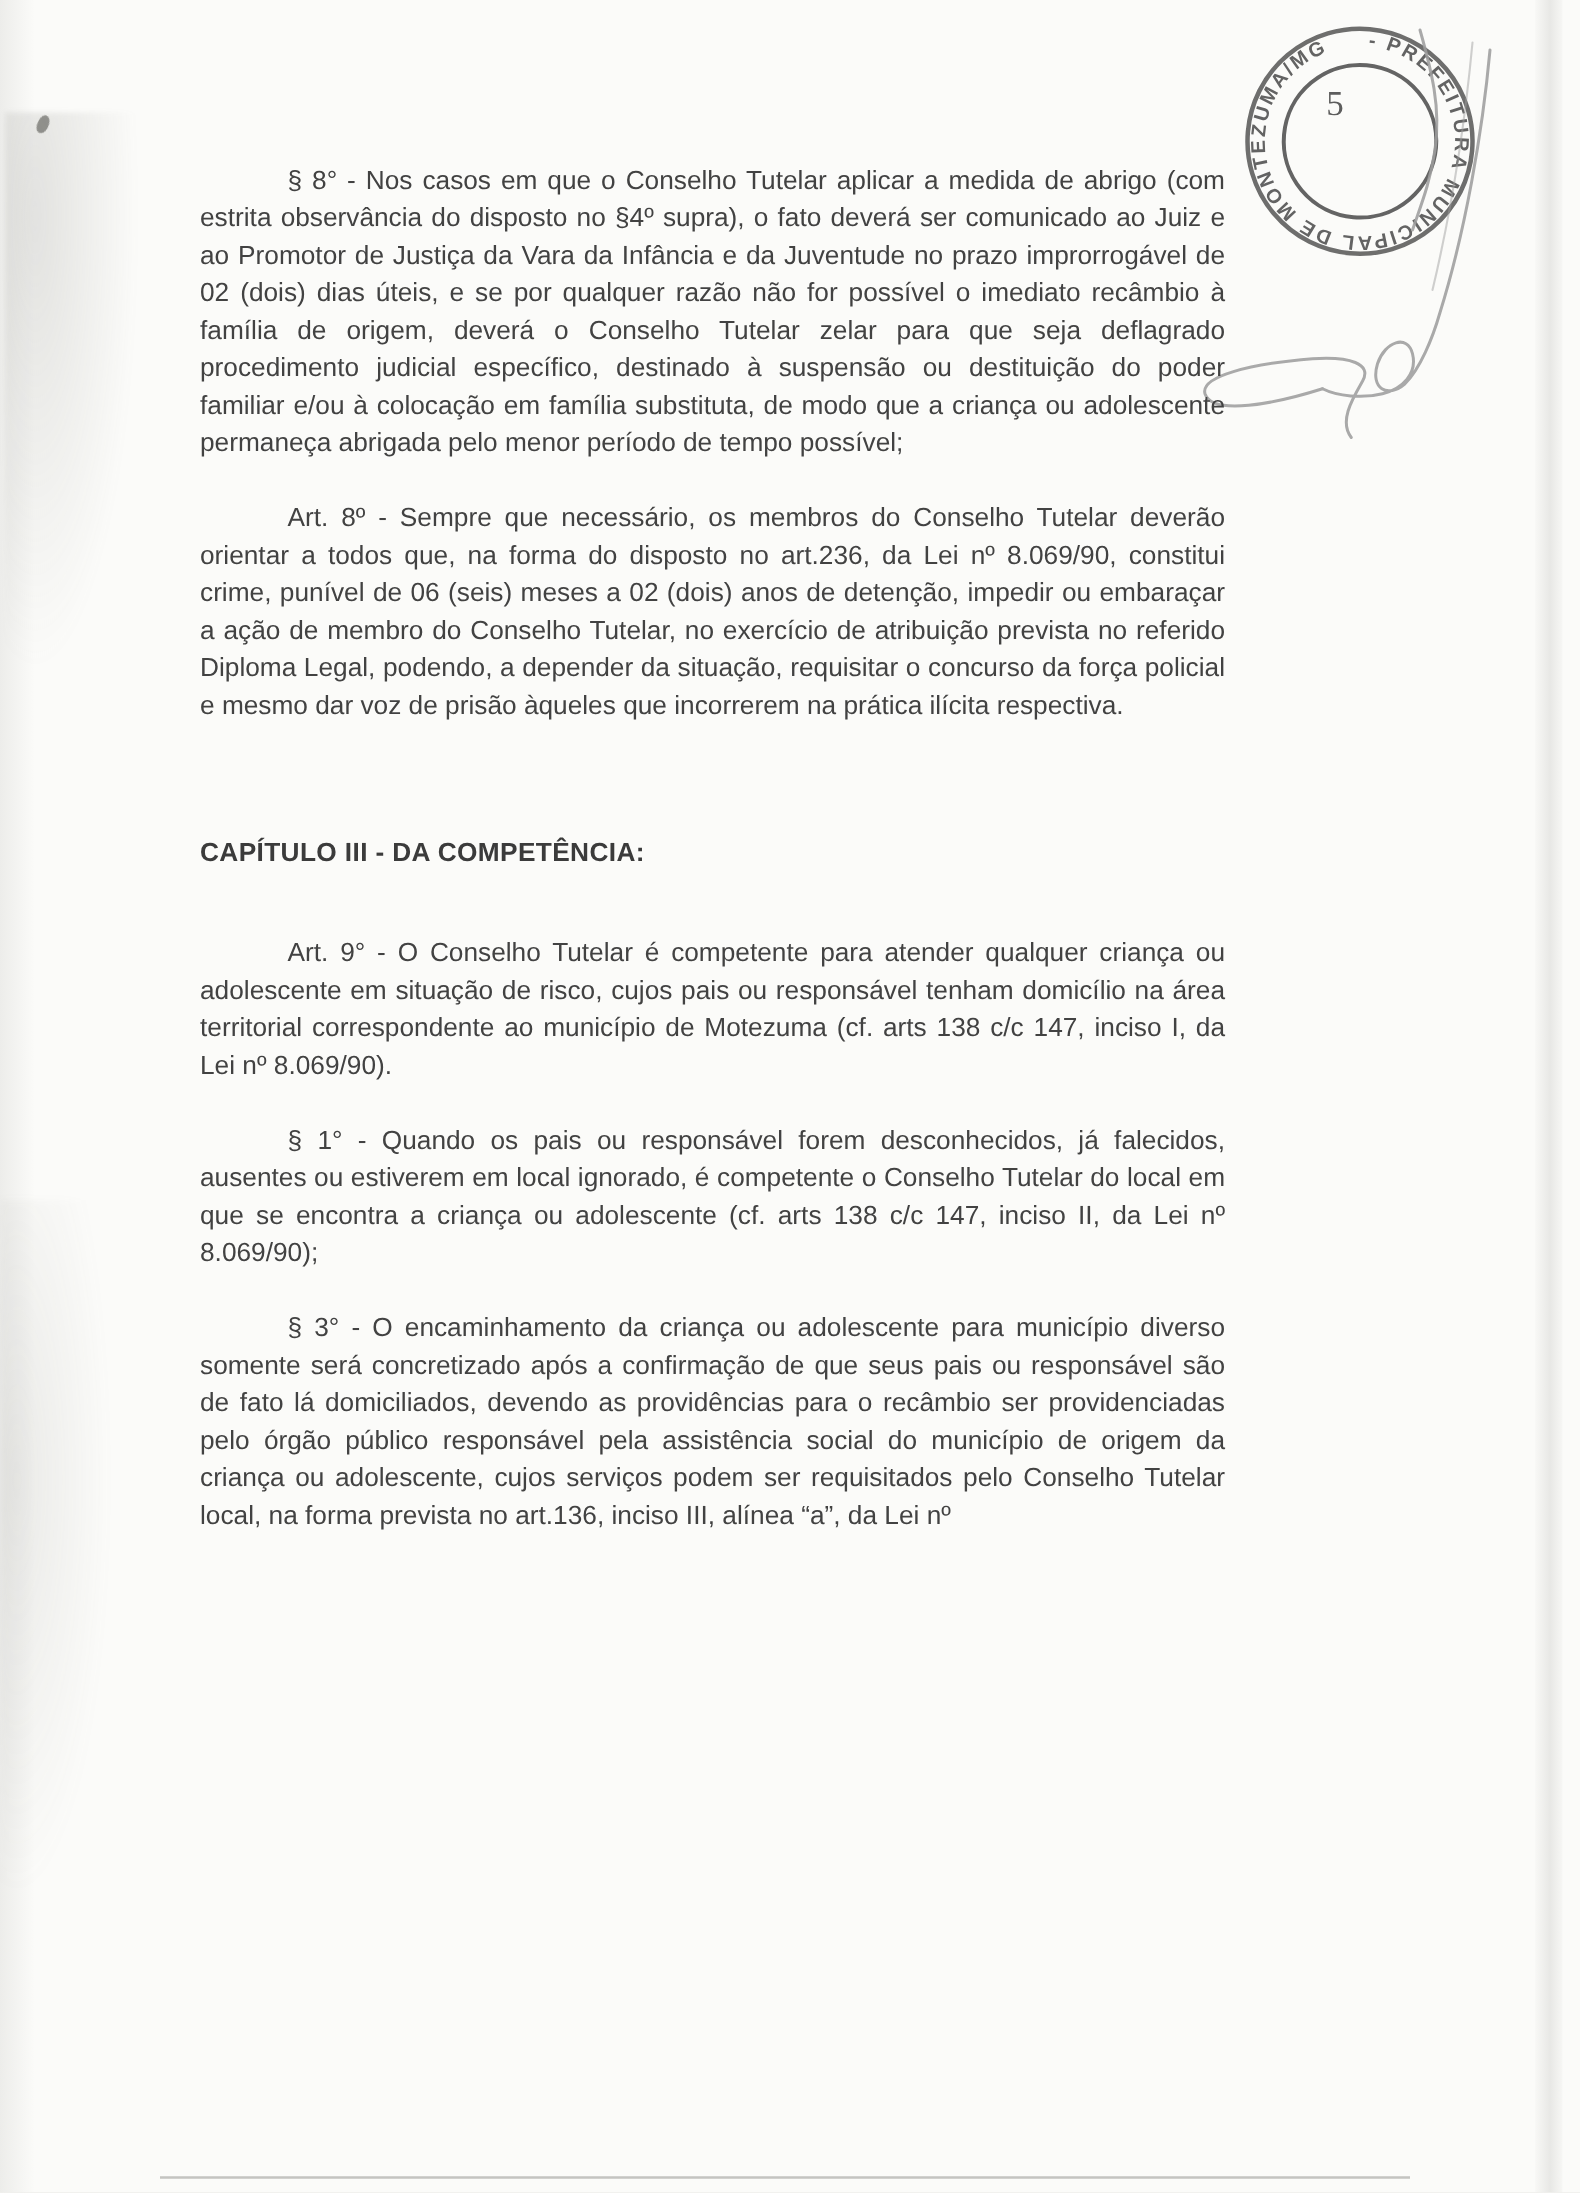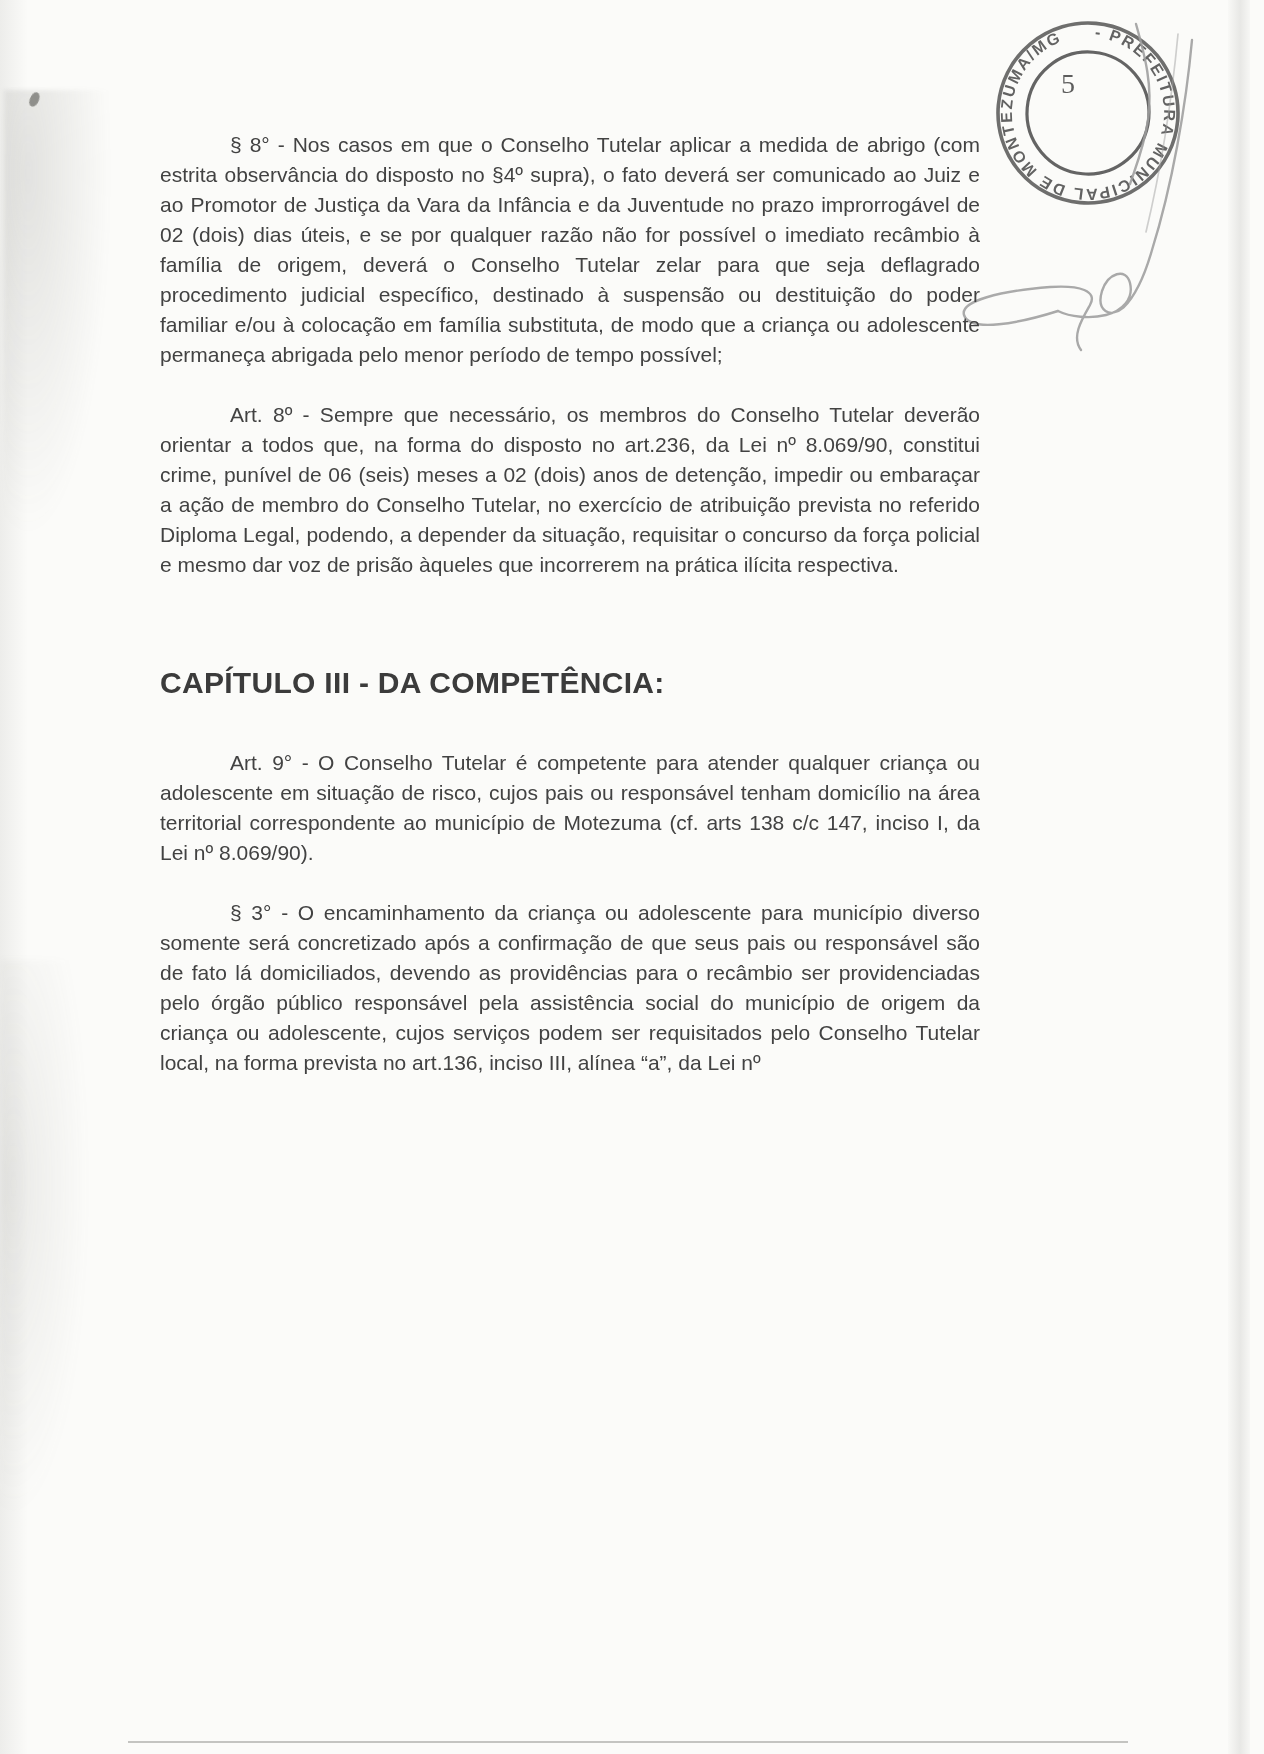--- a/index.html
+++ b/index.html
@@ -30,21 +30,21 @@
     background:rgba(95,95,88,0.35);filter:blur(0.4px);}
   
   .doc-body{
     position:absolute;left:160px;top:130px;width:820px;
     font-size:21px;line-height:30px;
   }
   .doc-body p{margin:0 0 30px 0;}
   .doc-body p.body{text-align:justify;text-align-last:left;}
   .doc-body p.indent{text-indent:70px;}
   .doc-body p.heading{
-    font-weight:bold;font-size:30px;letter-spacing:0.3px;
+    font-weight:bold;font-size:21px;letter-spacing:0.3px;
     margin-top:88px;margin-bottom:50px;color:#3b3b3b;
   }
   
   .stamp{position:absolute;left:985px;top:10px;}
   .page-number{
     position:absolute;left:1046px;top:68px;width:44px;
     font-family:"Liberation Serif", serif;
     font-size:28px;color:#5d5d5d;text-align:center;
   }
   .signature{position:absolute;left:940px;top:14px;pointer-events:none;}
@@ -84,16 +84,17 @@
                C 140,271 158,277 150,291 C 142,305 131,323 141,336"></path>
       <path stroke-width="1.7" opacity="0.55" d="M 238,20 C 232,84 221,155 206,218"></path>
     </g>
   </svg>
 
   <div class="doc-body">
       <p class="body indent">§ 8° - Nos casos em que o Conselho Tutelar aplicar a medida de abrigo (com estrita observância do disposto no §4º supra), o fato deverá ser comunicado ao Juiz e ao Promotor de Justiça da Vara da Infância e da Juventude no prazo improrrogável de 02 (dois) dias úteis, e se por qualquer razão não for possível o imediato recâmbio à família de origem, deverá o Conselho Tutelar zelar para que seja deflagrado procedimento judicial específico, destinado à suspensão ou destituição do poder familiar e/ou à colocação em família substituta, de modo que a criança ou adolescente permaneça abrigada pelo menor período de tempo possível;</p>
       <p class="body indent">Art. 8º - Sempre que necessário, os membros do Conselho Tutelar deverão orientar a todos que, na forma do disposto no art.236, da Lei nº 8.069/90, constitui crime, punível de 06 (seis) meses a 02 (dois) anos de detenção, impedir ou embaraçar a ação de membro do Conselho Tutelar, no exercício de atribuição prevista no referido Diploma Legal, podendo, a depender da situação, requisitar o concurso da força policial e mesmo dar voz de prisão àqueles que incorrerem na prática ilícita respectiva.</p>
       <p class="heading">CAPÍTULO III - DA COMPETÊNCIA:</p>
       <p class="body indent">Art. 9° - O Conselho Tutelar é competente para atender qualquer criança ou adolescente em situação de risco, cujos pais ou responsável tenham domicílio na área territorial correspondente ao município de Motezuma (cf. arts 138 c/c 147, inciso I, da Lei nº 8.069/90).</p>
+      <p class="body indent">§ 1° - Quando os pais ou responsável forem desconhecidos, já falecidos, ausentes ou estiverem em local ignorado, é competente o Conselho Tutelar do local em que se encontra a criança ou adolescente (cf. arts 138 c/c 147, inciso II, da Lei nº 8.069/90);</p>
       <p class="body indent">§ 3° - O encaminhamento da criança ou adolescente para município diverso somente será concretizado após a confirmação de que seus pais ou responsável são de fato lá domiciliados, devendo as providências para o recâmbio ser providenciadas pelo órgão público responsável pela assistência social do município de origem da criança ou adolescente, cujos serviços podem ser requisitados pelo Conselho Tutelar local, na forma prevista no art.136, inciso III, alínea “a”, da Lei nº</p>
     </div>
 
 </div>
 
 </body></html>

